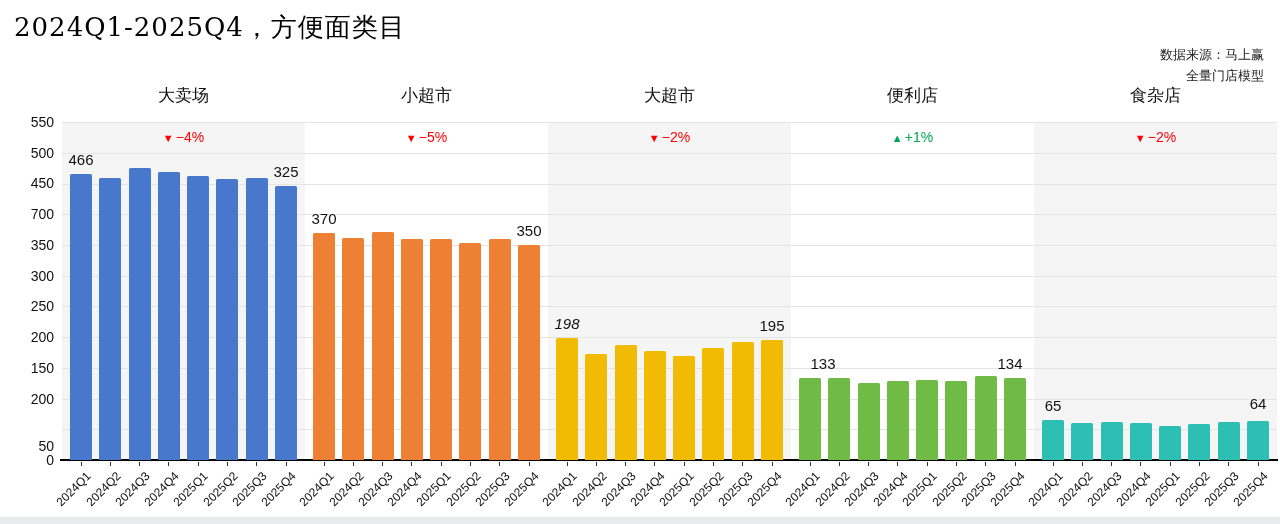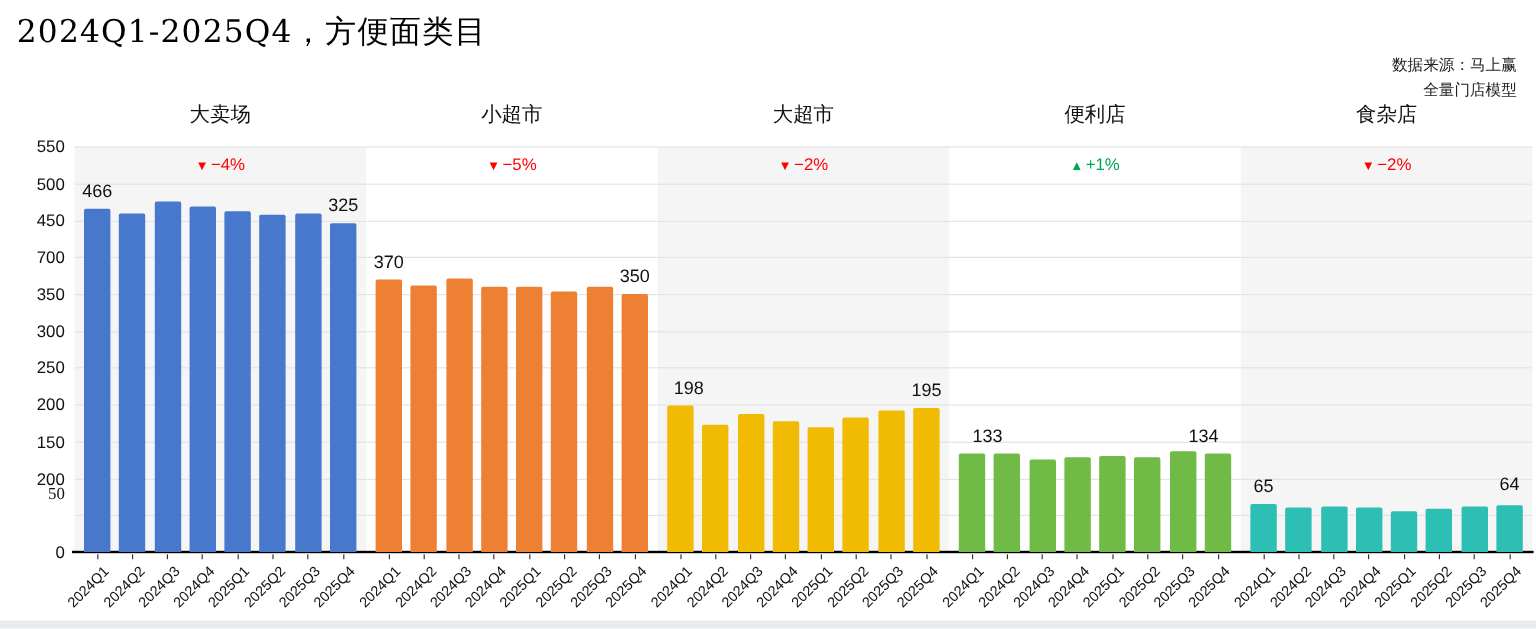--- a/index.html
+++ b/index.html
@@ -47,21 +47,21 @@
       <div class="ph">小超市</div>
       <div class="ph">大超市</div>
       <div class="ph">便利店</div>
       <div class="ph">食杂店</div>
     </div>
   <div class="yaxis">
       <div class="">
         <span style="top: 328px;">0</span>
       </div>
       <div class="">
-        <span style="top: 281px; font-family: Liberation Serif, serif;">50</span>
+        <span style="top: 314px;">50</span>
       </div>
       <div class="">
         <span style="top: 266.545px;">200</span>
       </div>
       <div class="">
         <span style="top: 235.818px;">150</span>
       </div>
       <div class="">
         <span style="top: 205.091px;">200</span>
       </div>
@@ -165,21 +165,21 @@
         <div class="xlabel" style="right: 103.857px;">2025Q1</div>
         <div class="bar" style="left: 154.429px; height: 111.8px; background: rgb(241, 187, 3);"></div>
         <div class="xtick" style="left: 164.929px;"></div>
         <div class="xlabel" style="right: 74.5714px;">2025Q2</div>
         <div class="bar" style="left: 183.714px; height: 118px; background: rgb(241, 187, 3);"></div>
         <div class="xtick" style="left: 194.214px;"></div>
         <div class="xlabel" style="right: 45.2857px;">2025Q3</div>
         <div class="bar" style="left: 213px; height: 119.8px; background: rgb(241, 187, 3);"></div>
         <div class="xtick" style="left: 223.5px;"></div>
         <div class="xlabel" style="right: 16px;">2025Q4</div>
-        <div class="vlabel" style="left: 26px; bottom: 127.7px;">198</div>
+        <div class="vlabel" style="left: 19px; bottom: 127.7px; font-style: italic;">198</div>
         <div class="vlabel" style="left: 224px; bottom: 125.8px;">195</div>
       </div>
       <div class="panel" style="left: 729px; background: rgb(255, 255, 255);">
         <div class="delta"><span class="tri" style="color: rgb(0, 166, 81);">▲</span><span style="color: rgb(0, 166, 81);">+1%</span></div>
         <div class="bar" style="left: 8px; height: 81.7px; background: rgb(111, 187, 69);"></div>
         <div class="xtick" style="left: 18.5px;"></div>
         <div class="xlabel" style="right: 221px;">2024Q1</div>
         <div class="bar" style="left: 37.2857px; height: 81.7px; background: rgb(111, 187, 69);"></div>
         <div class="xtick" style="left: 47.7857px;"></div>
         <div class="xlabel" style="right: 191.714px;">2024Q2</div>
@@ -195,21 +195,21 @@
         <div class="bar" style="left: 154.429px; height: 78.7px; background: rgb(111, 187, 69);"></div>
         <div class="xtick" style="left: 164.929px;"></div>
         <div class="xlabel" style="right: 74.5714px;">2025Q2</div>
         <div class="bar" style="left: 183.714px; height: 83.6px; background: rgb(111, 187, 69);"></div>
         <div class="xtick" style="left: 194.214px;"></div>
         <div class="xlabel" style="right: 45.2857px;">2025Q3</div>
         <div class="bar" style="left: 213px; height: 82.3px; background: rgb(111, 187, 69);"></div>
         <div class="xtick" style="left: 223.5px;"></div>
         <div class="xlabel" style="right: 16px;">2025Q4</div>
         <div class="vlabel" style="left: 32px; bottom: 87.7px;">133</div>
-        <div class="vlabel" style="left: 212px; bottom: 88.3px;">134</div>
+        <div class="vlabel" style="left: 219px; bottom: 88.3px;">134</div>
       </div>
       <div class="panel" style="left: 972px; background: rgb(245, 245, 246);">
         <div class="delta"><span class="tri" style="color: rgb(255, 0, 0);">▼</span><span style="color: rgb(255, 0, 0);">−2%</span></div>
         <div class="bar" style="left: 8px; height: 39.9px; background: rgb(46, 191, 180);"></div>
         <div class="xtick" style="left: 18.5px;"></div>
         <div class="xlabel" style="right: 221px;">2024Q1</div>
         <div class="bar" style="left: 37.2857px; height: 37.5px; background: rgb(46, 191, 180);"></div>
         <div class="xtick" style="left: 47.7857px;"></div>
         <div class="xlabel" style="right: 191.714px;">2024Q2</div>
         <div class="bar" style="left: 66.5714px; height: 38.1px; background: rgb(46, 191, 180);"></div>

